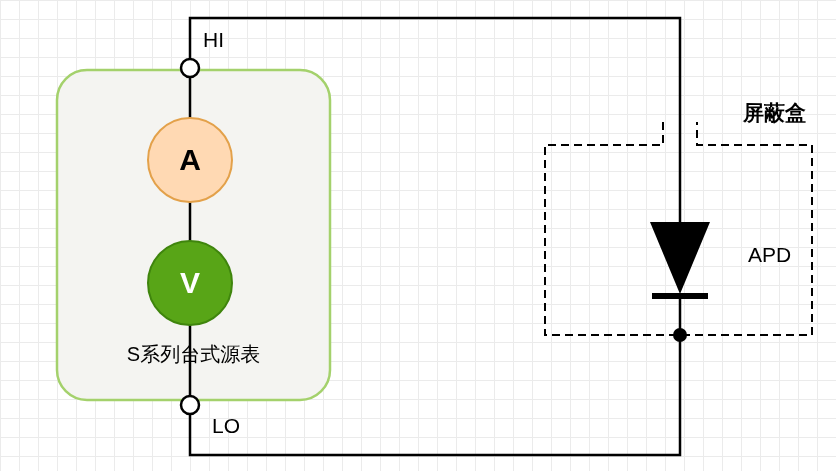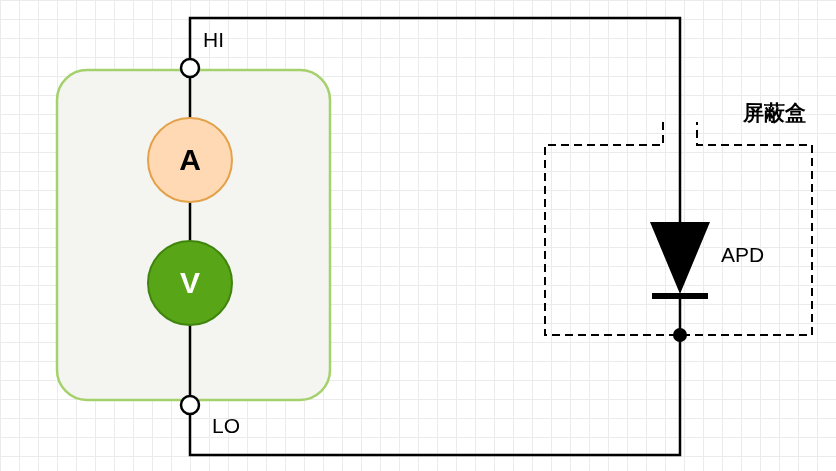--- a/index.html
+++ b/index.html
@@ -49,21 +49,21 @@
     color: #ffffff;
   }
   .source-meter-label {
     left: 57px; top: 343px; width: 273px;
     text-align: center;
     font-size: 20px;
   }
   .hi-label { left: 203px; top: 28px; }
   .lo-label { left: 212px; top: 414px; }
   .shield-label { left: 696px; top: 101px; margin-left: 47px; }
-  .apd-label { left: 721px; top: 243px; }
+  .apd-label { left: 748px; top: 243px; }
 </style>
 </head>
 <body>
 
 <div class="canvas">
 
   <svg class="wires" viewBox="0 0 836 471">
 
     <rect x="57" y="70" width="273" height="330" rx="30" ry="30" stroke="#a4d16c" stroke-width="2.5" fill="#f4f4f1"></rect>
 
@@ -88,17 +88,18 @@
 
     <circle cx="190" cy="283" r="42" stroke="#3f850d" stroke-width="2" fill="#58a517"></circle>
   </svg>
 
   <div class="label hi-label">HI</div>
   <div class="label lo-label">LO</div>
 
   <div class="meter-letter ammeter-letter">A</div>
   <div class="meter-letter voltmeter-letter">V</div>
 
+  <div class="label source-meter-label">S系列台式源表</div>
 
   <div class="label bold shield-label">屏蔽盒</div>
   <div class="label apd-label">APD</div>
 
 </div>
 
 </body></html>

